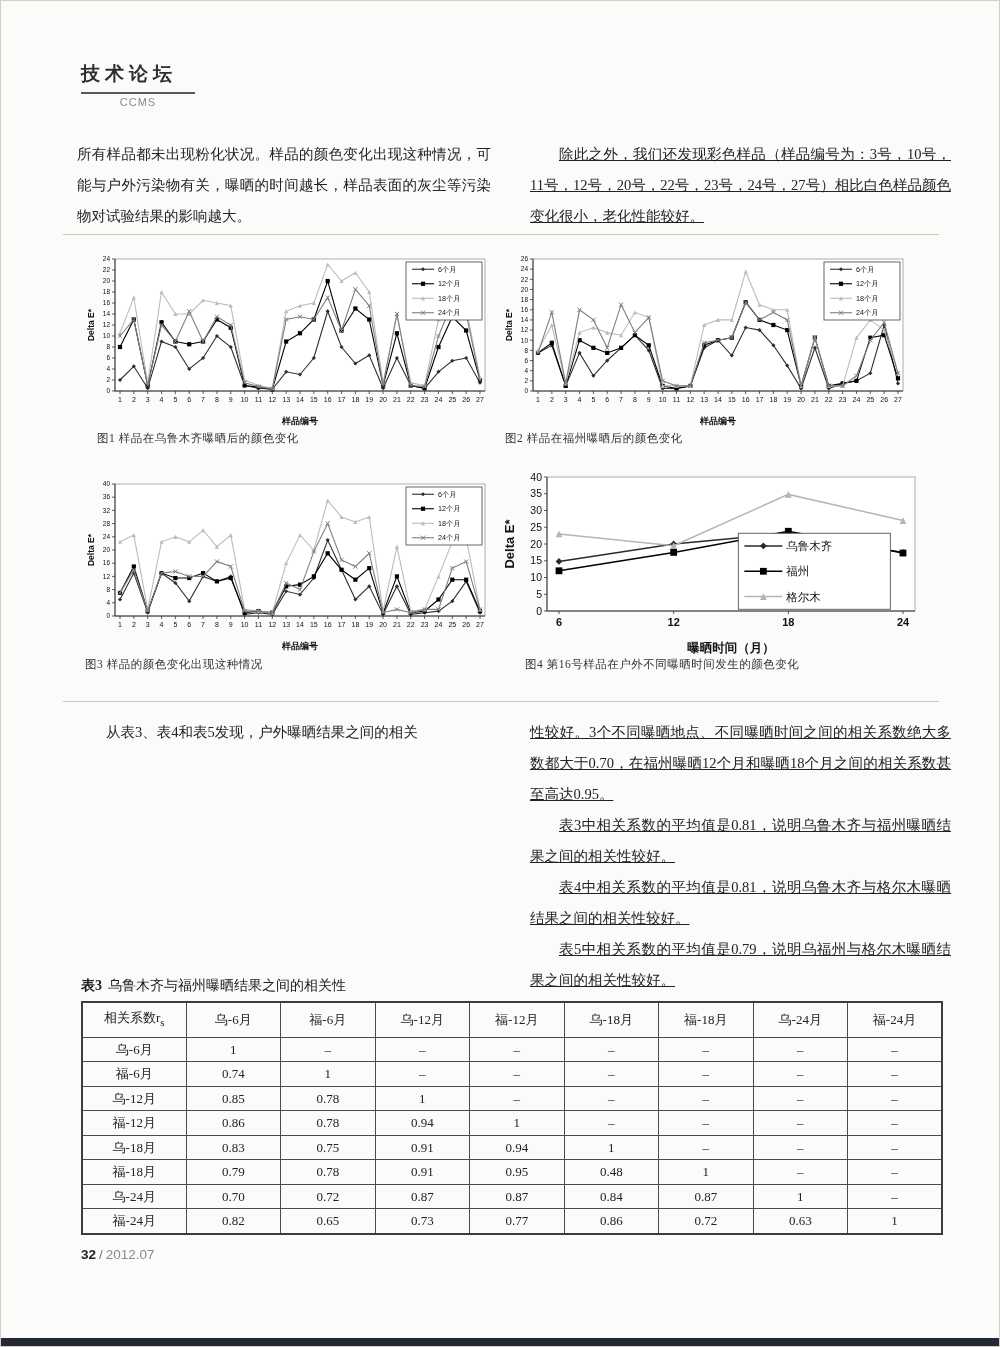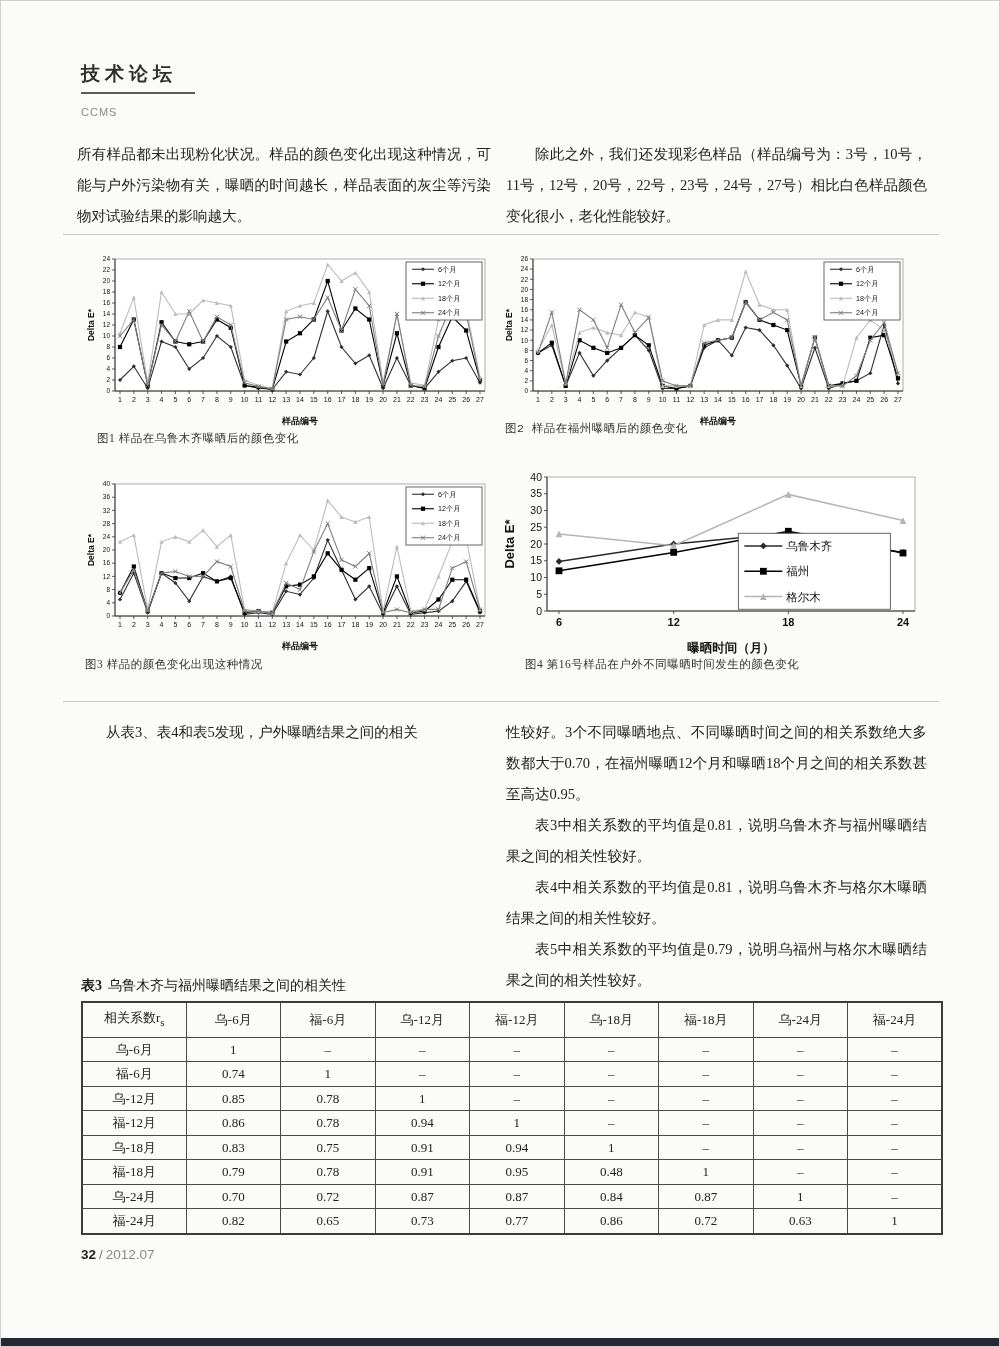--- a/index.html
+++ b/index.html
@@ -7,26 +7,26 @@
     position:relative;width:1000px;height:1347px;margin:0 auto;
     background:#fbfbf9;border:1px solid #cfcfcc;box-sizing:border-box;
     font-family:"Liberation Serif","DejaVu Serif",serif;color:#1f1f1f;
     overflow:hidden;
   }
   .bottom-band{position:absolute;left:0;right:0;bottom:0;height:8px;background:#232834;}
   
   .masthead{position:absolute;left:80px;top:60px;width:114px;}
   .masthead-title{font-size:19px;font-weight:bold;letter-spacing:5px;color:#2e2e2e;
     border-bottom:2px solid #5a5a5a;padding-bottom:5px;}
-  .masthead-sub{text-align:left;font-size:11px;color:#8a8a8a;letter-spacing:1px;margin-top:12px;
+  .masthead-sub{text-align:center;font-size:11px;color:#8a8a8a;letter-spacing:1px;margin-top:2px;
     font-family:"Liberation Sans","DejaVu Sans",sans-serif;}
   
   .para{position:absolute;font-size:14.5px;line-height:31px;text-align:justify;color:#222;}
   .col-l{left:76px;width:414px;}
-  .col-r{left:505px;width:421px;}
+  .col-r{left:529px;width:421px;text-decoration:underline;}
   .indent{text-indent:2em;}
   .para p{margin:0;}
   .para p + p{margin-top:0;}
   .rule{position:absolute;left:62px;width:876px;height:1px;background:#c9c9c5;}
   
   .chart{position:absolute;}
   .figcap{position:absolute;font-size:11.5px;color:#333;letter-spacing:0.5px;white-space:nowrap;}
   svg text{font-family:"Liberation Sans","DejaVu Sans",sans-serif;}
   
   .tbl-title{position:absolute;left:80px;top:976px;font-size:14px;color:#1c1c1c;}
@@ -538,21 +538,21 @@
         <text x="353" y="33.27" font-size="7.2" fill="#111">12个月</text>
         <line x1="327" y1="45.25" x2="349" y2="45.25" stroke="#bcbcbc" stroke-width="1.1"></line>
         <path d="M338 43.15L340.1 47.35L335.9 47.35Z" fill="#bcbcbc"></path>
         <text x="353" y="47.77" font-size="7.2" fill="#111">18个月</text>
         <line x1="327" y1="59.75" x2="349" y2="59.75" stroke="#7d7d7d" stroke-width="1.1"></line>
         <line x1="335.9" y1="57.65" x2="340.1" y2="61.85" stroke="#7d7d7d" stroke-width="1"></line>
         <line x1="335.9" y1="61.85" x2="340.1" y2="57.65" stroke="#7d7d7d" stroke-width="1"></line>
         <text x="353" y="62.27" font-size="7.2" fill="#111">24个月</text>
       </svg></div>
   <div class="figcap" style="left:96px;top:430px;">图1 样品在乌鲁木齐曝晒后的颜色变化</div>
-  <div class="figcap" style="left:504px;top:420px;font-family:Liberation Mono, monospace;">图2 样品在福州曝晒后的颜色变化</div>
+  <div class="figcap" style="left:504px;top:430px;">图2 样品在福州曝晒后的颜色变化</div>
 
   <div class="chart" style="left:84px;top:477px;"><svg viewBox="0 0 408 176" width="408" height="176">
         <rect x="30" y="6" width="370" height="132" fill="#ffffff" stroke="#9a9a9a" stroke-width="0.8"></rect>
         <line x1="27" y1="138" x2="30" y2="138" stroke="#333" stroke-width="0.8"></line>
         <text x="25" y="140.275" text-anchor="end" font-size="6.5" fill="#111">0</text>
         <line x1="27" y1="124.8" x2="30" y2="124.8" stroke="#333" stroke-width="0.8"></line>
         <text x="25" y="127.075" text-anchor="end" font-size="6.5" fill="#111">4</text>
         <line x1="27" y1="111.60000000000001" x2="30" y2="111.60000000000001" stroke="#333" stroke-width="0.8"></line>
         <text x="25" y="113.87500000000001" text-anchor="end" font-size="6.5" fill="#111">8</text>
         <line x1="27" y1="98.39999999999999" x2="30" y2="98.39999999999999" stroke="#333" stroke-width="0.8"></line>

